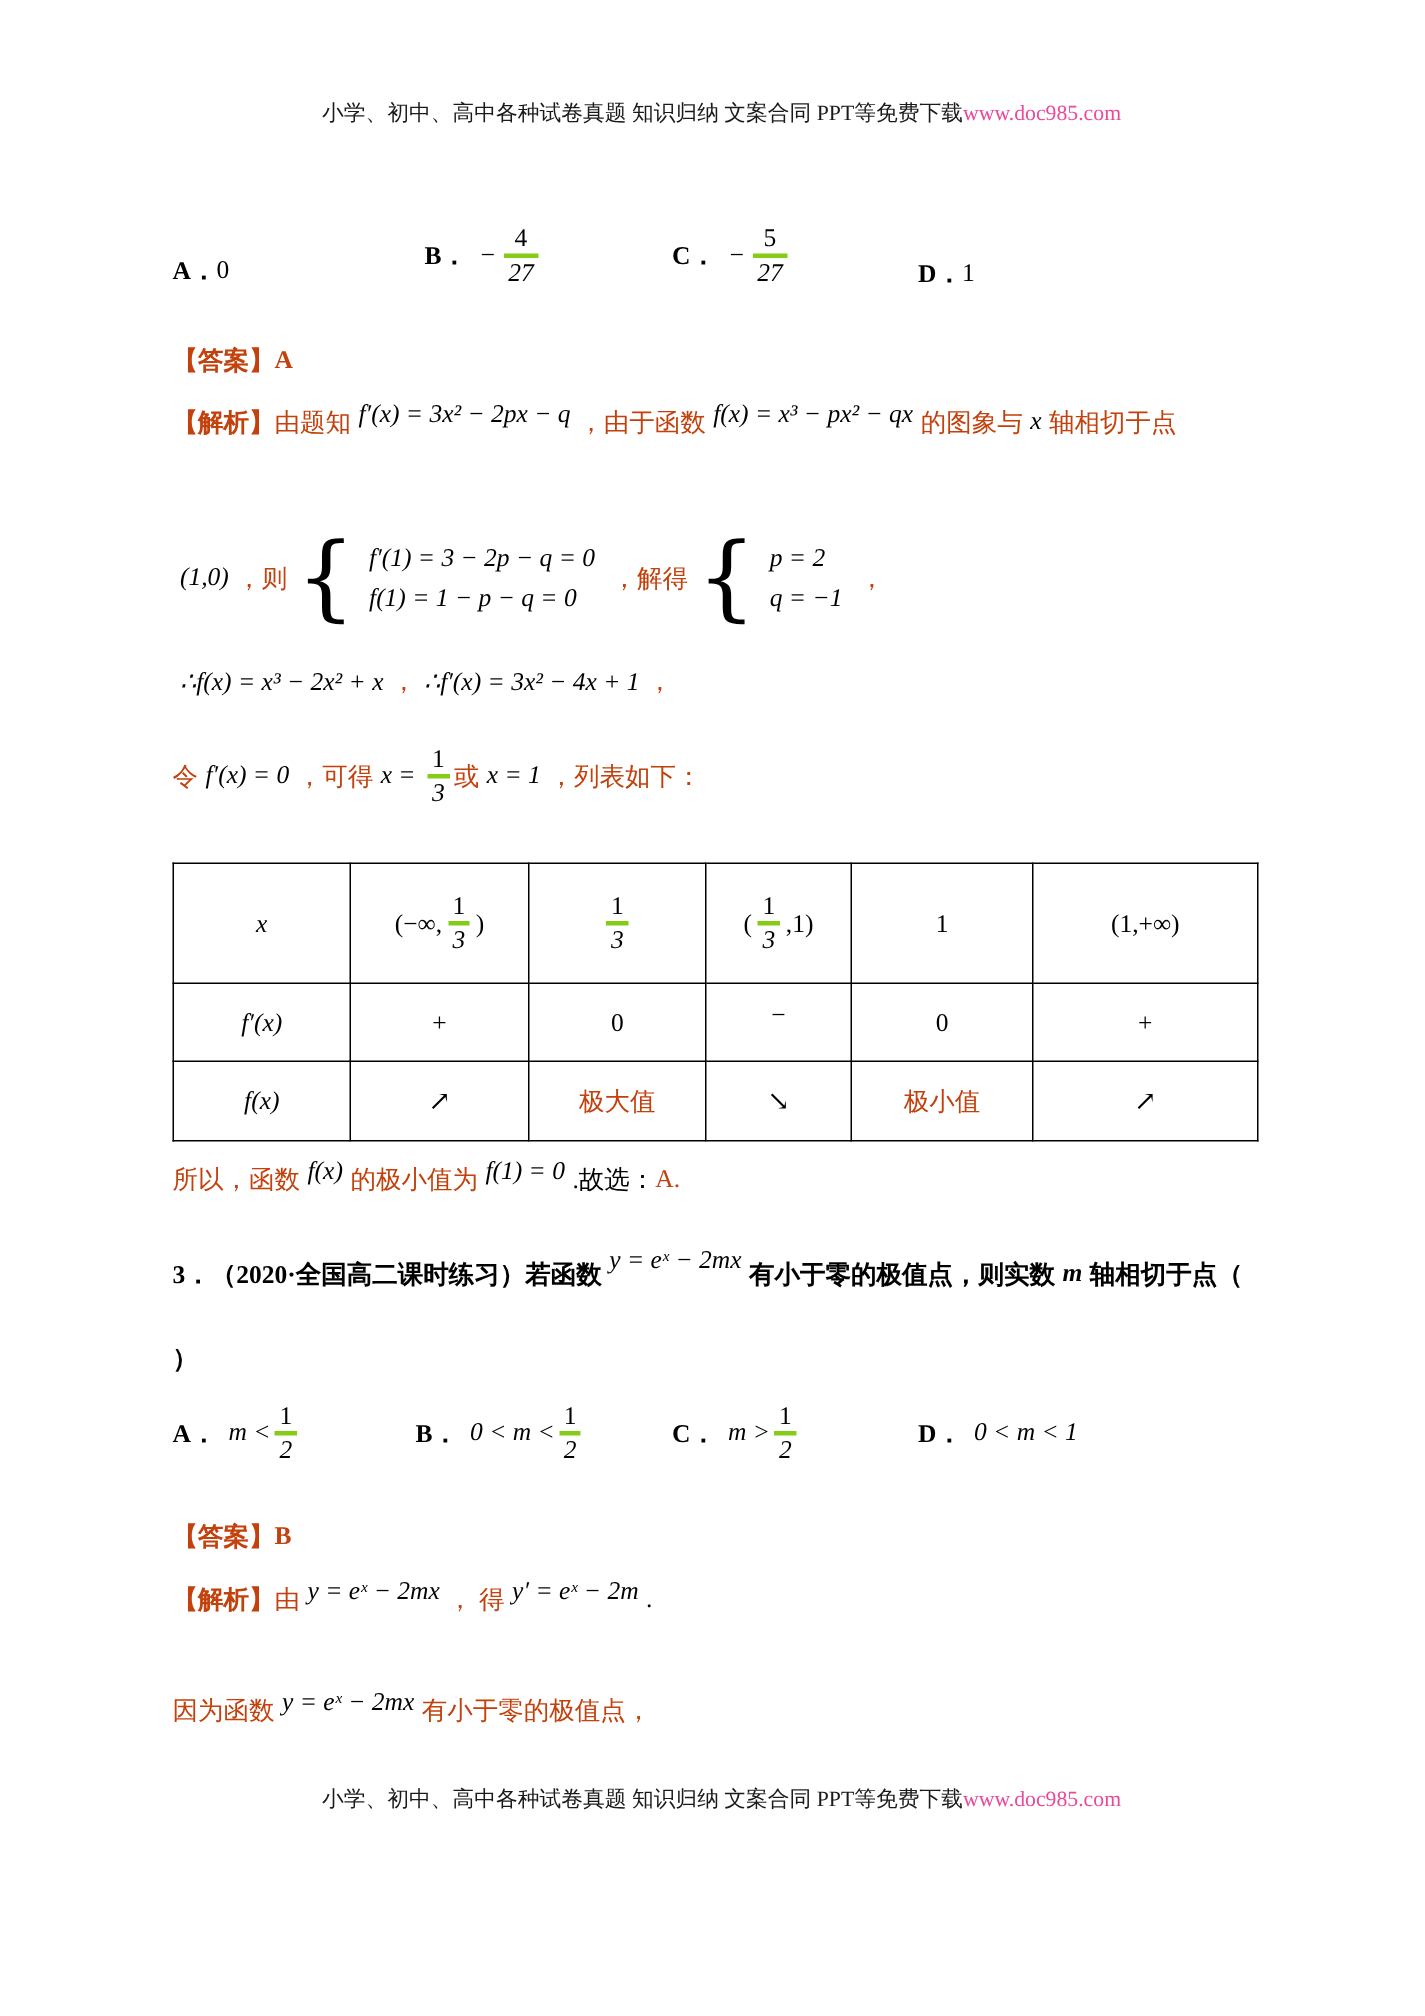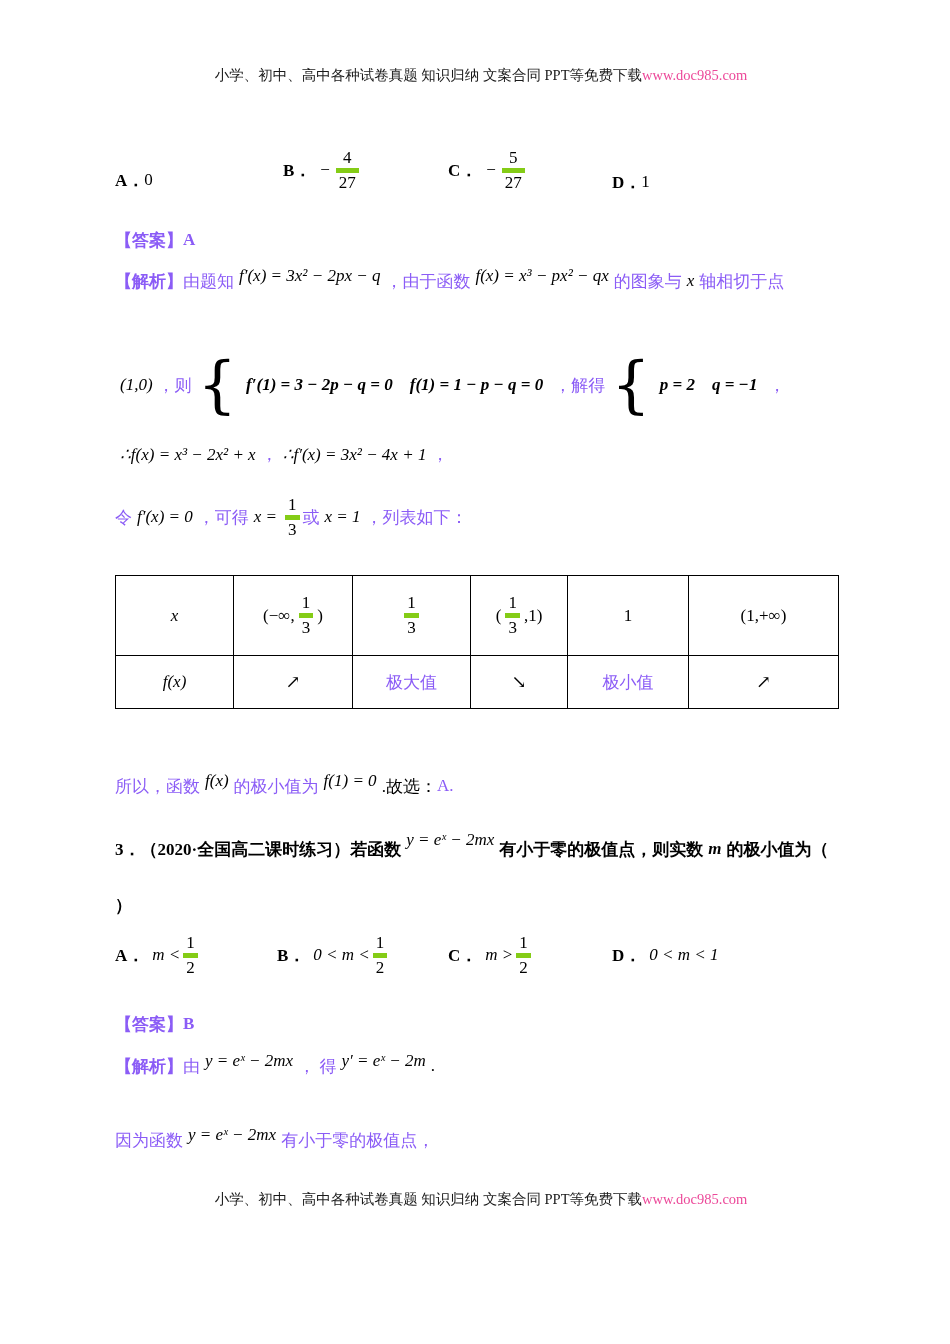--- a/index.html
+++ b/index.html
@@ -13,41 +13,41 @@
   .header,.footer {
     position:absolute; left:0; width:100%;
     display:flex; justify-content:center; align-items:baseline; 
     font-size:14.5px; color:#1a1a1a;
     font-family:"Liberation Serif","DejaVu Serif",serif;
     padding-left:12px;
   }
   .header { top:66px; }
   .footer { top:1190px; }
   .url { color:#ec4899; text-decoration:none; }
-  .red { color:#8b5cf6; }
+  .red { color:#c2410c; }
   .b { font-weight:700; }
   .math { font-family:"Liberation Serif","DejaVu Serif",serif; font-style:italic; }
   .mathn { font-family:"Liberation Serif","DejaVu Serif",serif; font-style:normal; }
   .line { position:absolute; display:flex; align-items:center; white-space:nowrap; }
   .line .math, .line .mathn { margin:0 5px; }
   .raise { position:relative; top:-5px; }
   .raise-lg { position:relative; top:-9px; }
   .opt { position:absolute; display:flex; align-items:center; height:40px; }
   .opt.tall { height:60px; }
   .opt .math { margin-left:8px; }
   .sign { margin-right:2px; }
   .frac { display:inline-flex; flex-direction:column; align-items:center;
           vertical-align:middle; line-height:1.15; margin:0 3px; font-style:italic; }
   .frac.up { font-style:normal; }
   .frac .num { padding:0 3px; display:block; }
-  .frac .den { padding:0 3px; display:block; border-top:5px solid #84cc16; }
+  .frac .den { padding:0 3px; display:block; border-top:3px solid #84cc16;font-style:italic; }
   .system { display:inline-flex; align-items:center; margin:0 6px; }
   .system .brace { font-size:62px; font-weight:300; line-height:0.85; margin-right:4px;
                    font-style:normal; font-family:"DejaVu Serif",serif; }
-  .system .rows { display:flex; flex-direction:row; gap:7px;font-weight:bold; }
+  .system .rows { display:flex; flex-direction:column; gap:7px; }
   table.vtab { position:absolute; left:115px; top:575px; border-collapse:collapse;
                background:#fff; }
   table.vtab td { border:1px solid #000; text-align:center; vertical-align:middle;
                   font-size:17px; padding:2px; }
   table.vtab tr.r1 td { height:80px; }
   table.vtab tr.r2 td { height:52px; }
   table.vtab tr.r3 td { height:53px; }
   .cellwrap { display:inline-flex; align-items:center; justify-content:center; gap:1px; }
   .arrow { font-size:18px; }
 </style>
@@ -178,20 +178,28 @@
           <span class="frac up">
             <span class="num">1</span>
             <span class="den">3</span>
           </span>
           <span class="mathn">,1)</span>
         </span>
       </td>
       <td><span class="mathn">1</span></td>
       <td><span class="mathn">(1,+∞)</span></td>
     </tr>
+    <tr class="r2">
+      <td><span class="math">f′(x)</span></td>
+      <td><span class="mathn">+</span></td>
+      <td><span class="mathn">0</span></td>
+      <td><span class="mathn raise">−</span></td>
+      <td><span class="mathn">0</span></td>
+      <td><span class="mathn">+</span></td>
+    </tr>
     <tr class="r3">
       <td><span class="math">f(x)</span></td>
       <td><span class="arrow">↗</span></td>
       <td><span class="red">极大值</span></td>
       <td><span class="arrow">↘</span></td>
       <td><span class="red">极小值</span></td>
       <td><span class="arrow">↗</span></td>
     </tr>
   </tbody>
     </table>
@@ -203,21 +211,21 @@
     <span class="math raise">f(1) = 0</span>
     <span>.故选：</span>
     <span class="red">A.</span>
   </div>
 
   <div class="line" style="left:115px; top:828px; height:42px;">
     <span class="b">3．（2020·全国高二课时练习）若函数</span>
     <span class="math raise-lg">y = eˣ − 2mx</span>
     <span class="b">有小于零的极值点，则实数</span>
     <span class="math b">m</span>
-    <span class="b">的极小值为（</span>
+    <span class="b">轴相切于点（</span>
   </div>
   <div class="line" style="left:115px; top:890px; height:30px;">
     <span class="b">）</span>
   </div>
 
   <div class="opt tall" style="left:115px; top:925px;">
     <span class="b">A．</span>
     <span class="math">m &lt;</span>
     <span class="frac up">
       <span class="num">1</span>

